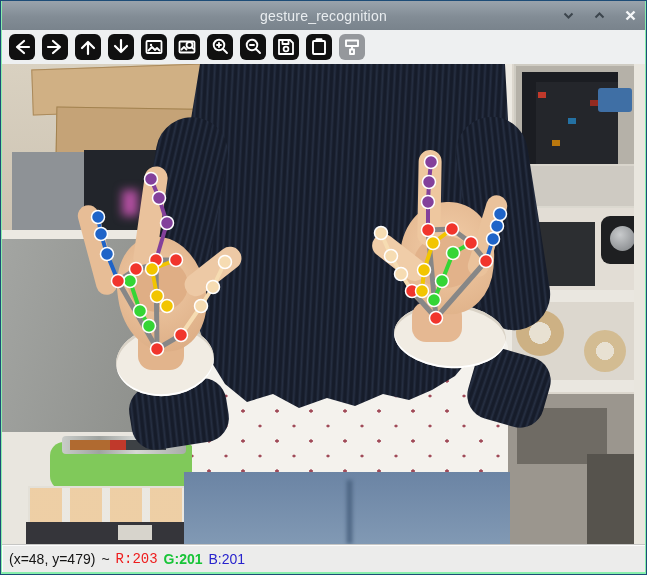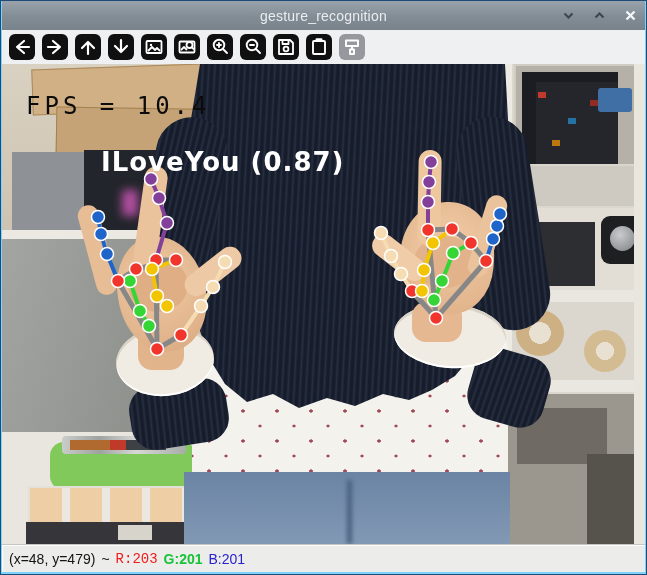--- a/index.html
+++ b/index.html
@@ -1,17 +1,17 @@
 <!DOCTYPE html>
 <html><head>
 <meta charset="utf-8">
 <style>
   html,body{margin:0;padding:0;background:#555;}
   body{width:647px;height:575px;position:relative;font-family:"Liberation Sans",sans-serif;overflow:hidden;}
-  .window{position:absolute;inset:0;background:#7dd3fc;box-shadow:inset 0 0 0 1px #1d4c77;}
+  .window{position:absolute;inset:0;background:#86efac;box-shadow:inset 0 0 0 1px #1d4c77;}
 
   
   .titlebar{position:absolute;top:1px;left:2px;right:2px;height:29px;
     background:linear-gradient(180deg,#9aa3ac 0%,#828c95 55%,#79838c 100%);
     display:flex;align-items:center;justify-content:center;}
   .title{color:#e9edf0;font-size:14px;letter-spacing:.2px;}
   .win-controls{position:absolute;right:8px;top:0;height:29px;display:flex;align-items:center;gap:17px;}
   .win-btn{width:14px;height:14px;display:flex;align-items:center;justify-content:center;cursor:default;}
 
   
@@ -353,22 +353,20 @@
         <circle cx="469" cy="179" r="6.5" fill="#f1352c" stroke="#fff" stroke-width="1.5"></circle>
         <circle cx="451" cy="189" r="6.5" fill="#35d535" stroke="#fff" stroke-width="1.5"></circle>
         <circle cx="440" cy="217" r="6.5" fill="#35d535" stroke="#fff" stroke-width="1.5"></circle>
         <circle cx="432" cy="236" r="6.5" fill="#35d535" stroke="#fff" stroke-width="1.5"></circle>
         <circle cx="484" cy="197" r="6.5" fill="#f1352c" stroke="#fff" stroke-width="1.5"></circle>
         <circle cx="491" cy="175" r="6.5" fill="#1f64c8" stroke="#fff" stroke-width="1.5"></circle>
         <circle cx="495" cy="162" r="6.5" fill="#1f64c8" stroke="#fff" stroke-width="1.5"></circle>
         <circle cx="498" cy="150" r="6.5" fill="#1f64c8" stroke="#fff" stroke-width="1.5"></circle>
       </svg>
 
-    <div class="fps-label">FPS = 10.4</div>
-    <div class="det-label det-0">ILoveYou (0.87)</div>
   </div>
 
   <div class="statusbar">
     <span>(x=48, y=479)</span>
     <span>~</span>
     <span class="sb-r">R:203</span>
     <span class="sb-g">G:201</span>
     <span class="sb-b">B:201</span>
   </div>
 </div>

